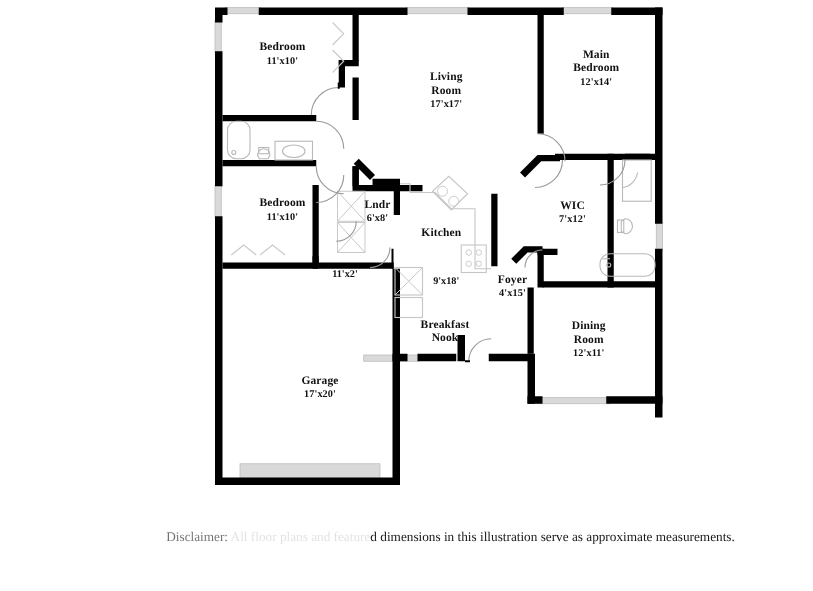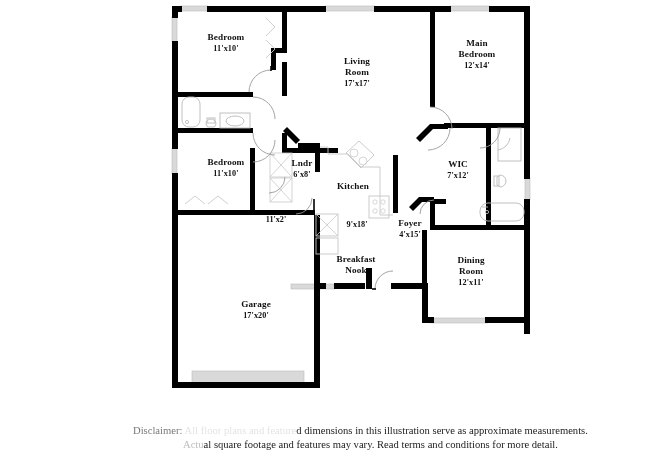--- a/index.html
+++ b/index.html
@@ -282,16 +282,15 @@
       <text class="rm-label rm-dim" x="226" y="316">17'x20'</text>
 
       <text class="rm-label dim-only" x="246" y="220">11'x2'</text>
       <text class="rm-label dim-only" x="327" y="225">9'x18'</text>
     </g>
 
   </svg>
 
   <div id="disclaimer">
     <div class="disc-line disc-line-1"><span class="faded-3">Disclaimer: </span><span class="faded-1">All floor plans and feature</span><span>d dimensions in this illustration serve as approximate measurements.</span></div>
-    <div class="disc-line disc-line-2"><span class="faded-2">Actu</span><span>al square footage and features may vary. Read terms and conditions for more detail.</span></div>
   </div>
 
 </div>
 
 </body></html>

